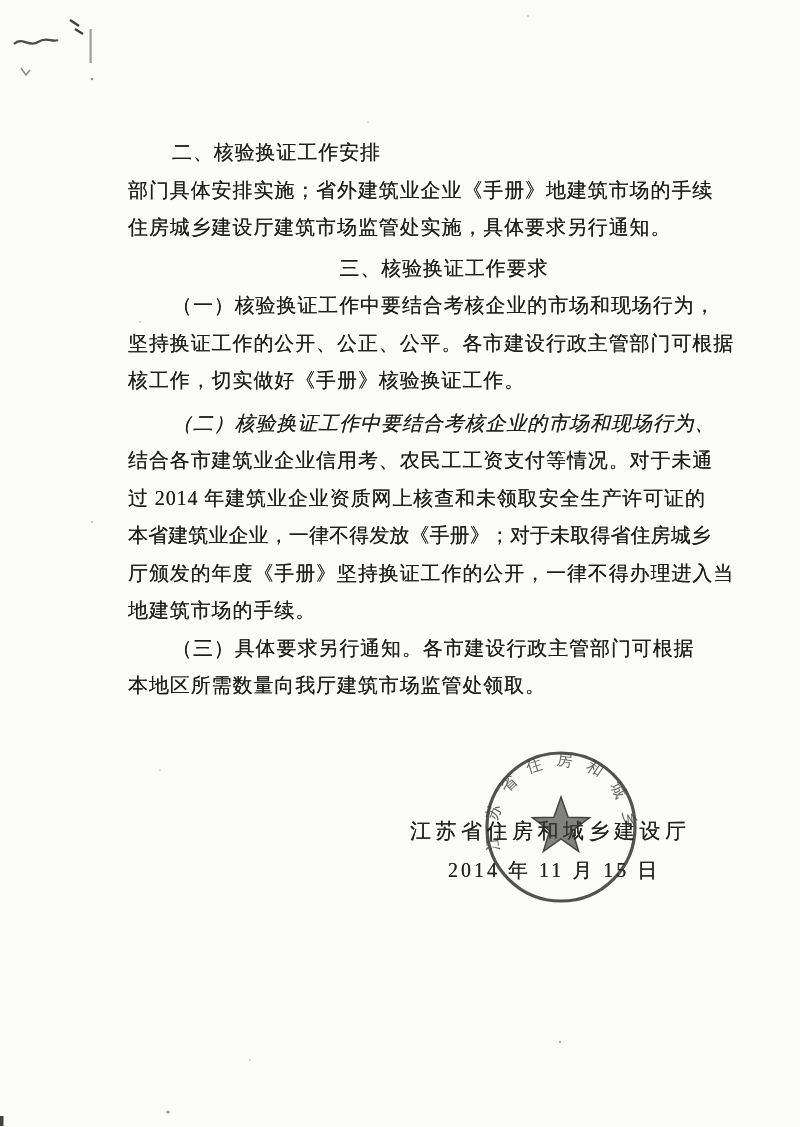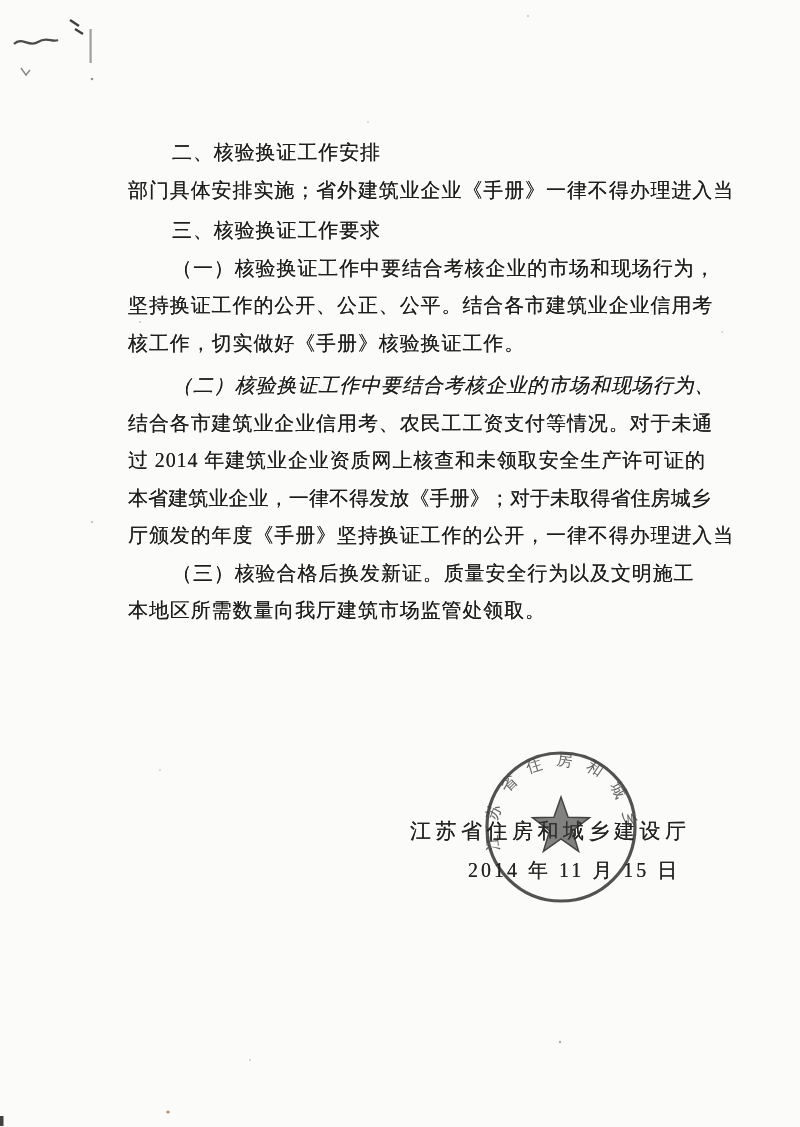--- a/index.html
+++ b/index.html
@@ -29,21 +29,21 @@
     line-height: 37.5px;
     color: #1e1e1e;
     text-shadow: 0 0 0.4px #3a3a3a;
   }
   .line {
     display: block;
     white-space: nowrap;
     height: 37.5px;
   }
   .indent { text-indent: 44px; }
-  .gap-sm { margin-top: 3px; }
+  .gap-sm { margin-top: 3px; text-align: center; }
   .gap-md { margin-top: 5px; font-style: italic; }
   .tight { letter-spacing: 0.1px; }
   .signature {
     position: absolute;
     left: 410px;
     top: 817px;
     font-size: 21px;
     letter-spacing: 4.5px;
     color: #222;
     white-space: nowrap;
@@ -51,21 +51,20 @@
   }
   .date {
     position: absolute;
     left: 448px;
     top: 857px;
     font-size: 20px;
     letter-spacing: 3px;
     color: #242424;
     white-space: nowrap;
     text-shadow: 0 0 0.4px #3a3a3a;
-    margin-left: 20px;
   }
   .seal {
     position: absolute;
     left: 476px;
     top: 742px;
     width: 170px;
     height: 170px;
     opacity: 0.88;
   }
   .seal text {
@@ -93,31 +92,33 @@
     <circle cx="92" cy="522" r="1.2" fill="#9a9a9a" opacity="0.5"></circle>
     <circle cx="160" cy="770" r="1.1" fill="#a5a5a5" opacity="0.5"></circle>
     <circle cx="560" cy="1042" r="1.2" fill="#8a8a8a" opacity="0.7"></circle>
     <circle cx="250" cy="1060" r="1" fill="#a0a0a0" opacity="0.5"></circle>
     <circle cx="168" cy="1112" r="1.6" fill="#b4652a" opacity="0.8"></circle>
     <rect x="0" y="1116" width="3.5" height="10" fill="#2d2d2d" opacity="0.9"></rect>
   </svg>
 
   <div class="content">
     <div class="line indent">二、核验换证工作安排</div>
-    <div class="line">部门具体安排实施；省外建筑业企业《手册》一律不得办理进入当</div>
+    <div class="line">部门具体安排实施；省外建筑业企业《手册》地建筑市场的手续</div>
+    <div class="line">住房城乡建设厅建筑市场监管处实施，具体要求另行通知。</div>
     <div class="line indent gap-sm">三、核验换证工作要求</div>
     <div class="line indent">（一）核验换证工作中要结合考核企业的市场和现场行为，</div>
-    <div class="line">坚持换证工作的公开、公正、公平。结合各市建筑业企业信用考</div>
+    <div class="line">坚持换证工作的公开、公正、公平。各市建设行政主管部门可根据</div>
     <div class="line">核工作，切实做好《手册》核验换证工作。</div>
     <div class="line indent gap-md">（二）核验换证工作中要结合考核企业的市场和现场行为、</div>
     <div class="line">结合各市建筑业企业信用考、农民工工资支付等情况。对于未通</div>
     <div class="line">过 2014 年建筑业企业资质网上核查和未领取安全生产许可证的</div>
     <div class="line tight">本省建筑业企业，一律不得发放《手册》；对于未取得省住房城乡</div>
     <div class="line">厅颁发的年度《手册》坚持换证工作的公开，一律不得办理进入当</div>
-    <div class="line indent">（三）核验合格后换发新证。质量安全行为以及文明施工</div>
+    <div class="line">地建筑市场的手续。</div>
+    <div class="line indent">（三）具体要求另行通知。各市建设行政主管部门可根据</div>
     <div class="line">本地区所需数量向我厅建筑市场监管处领取。</div>
   </div>
 
   <div class="signature">江苏省住房和城乡建设厅</div>
   <div class="date">2014 年 11 月 15 日</div>
 
   <svg class="seal" viewBox="0 0 170 170">
     <circle cx="85" cy="85" r="74" fill="none" stroke="#262626" stroke-width="3.2" opacity="0.9"></circle>
     <path d="M85,55 L92.1,75.3 L113.5,75.7 L96.4,88.7 L102.6,109.3 L85,97 L67.4,109.3 L73.6,88.7 L56.5,75.7 L77.9,75.3 Z" fill="#3a3a3a" fill-opacity="0.72" stroke="#2b2b2b" stroke-width="1.5"></path>
     <defs>

